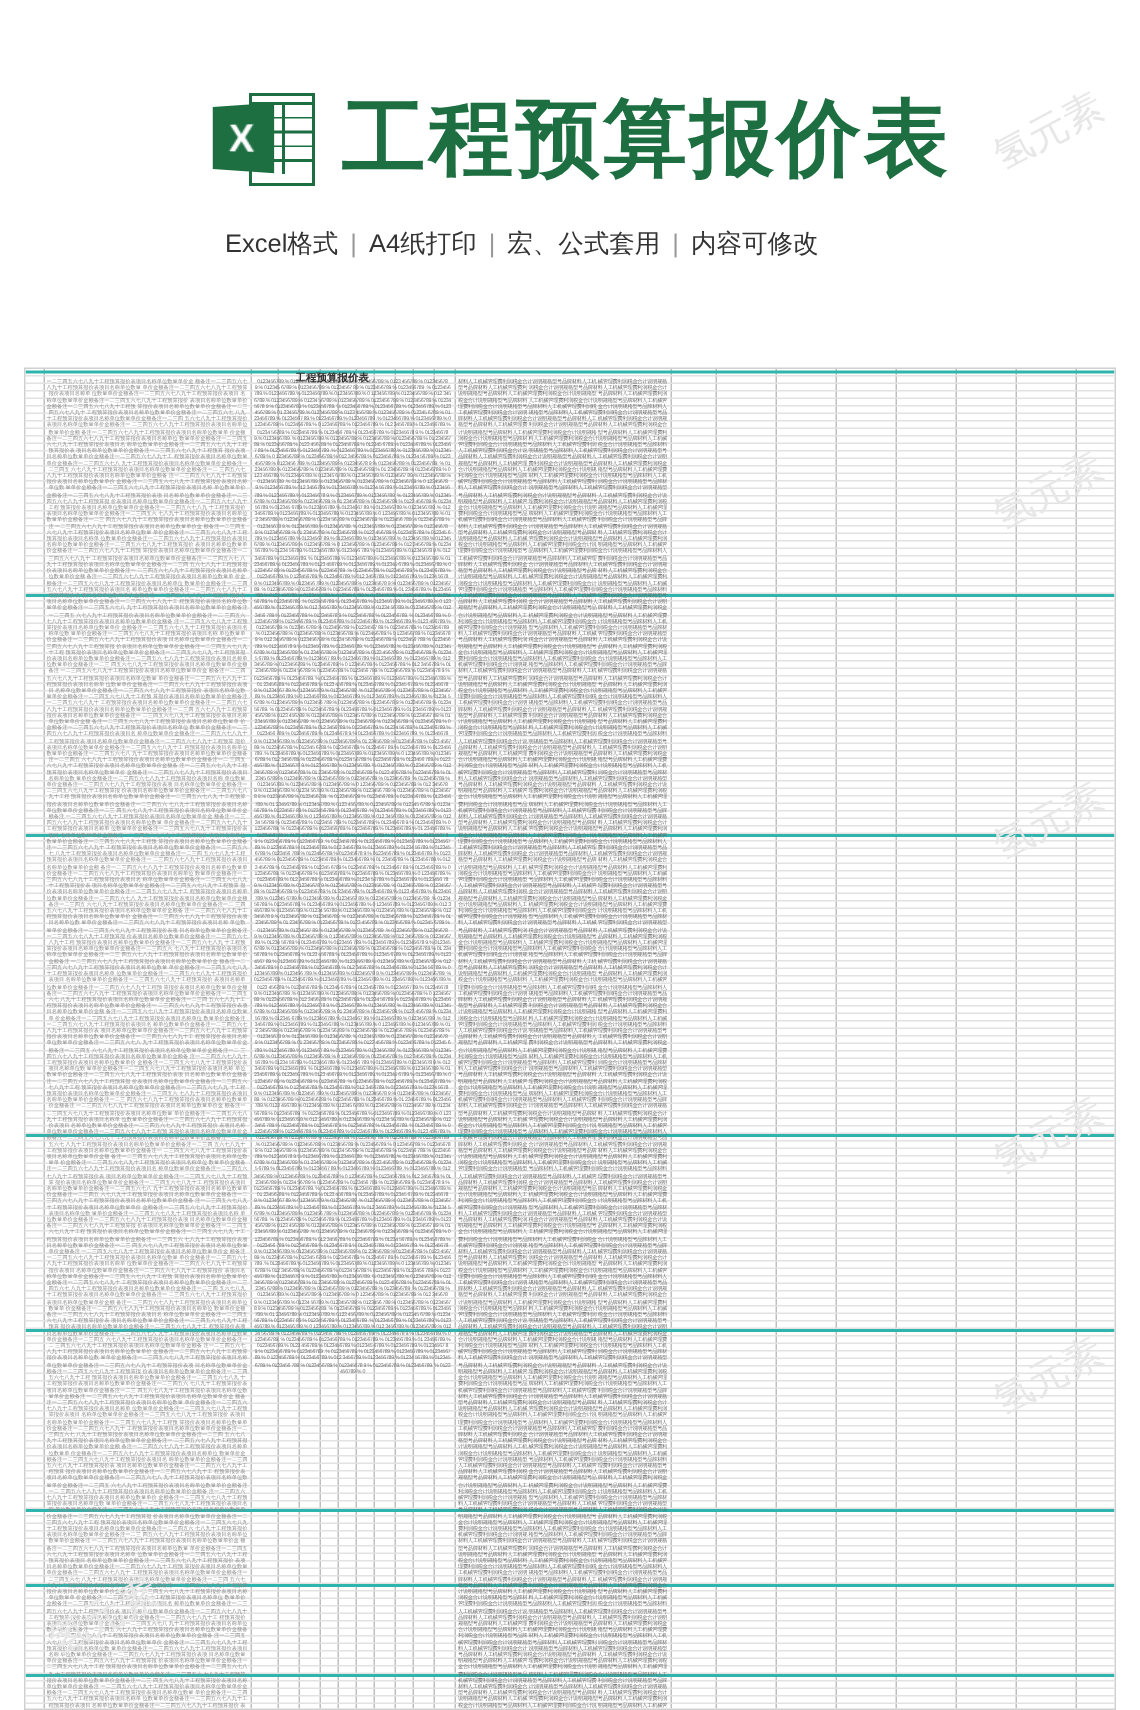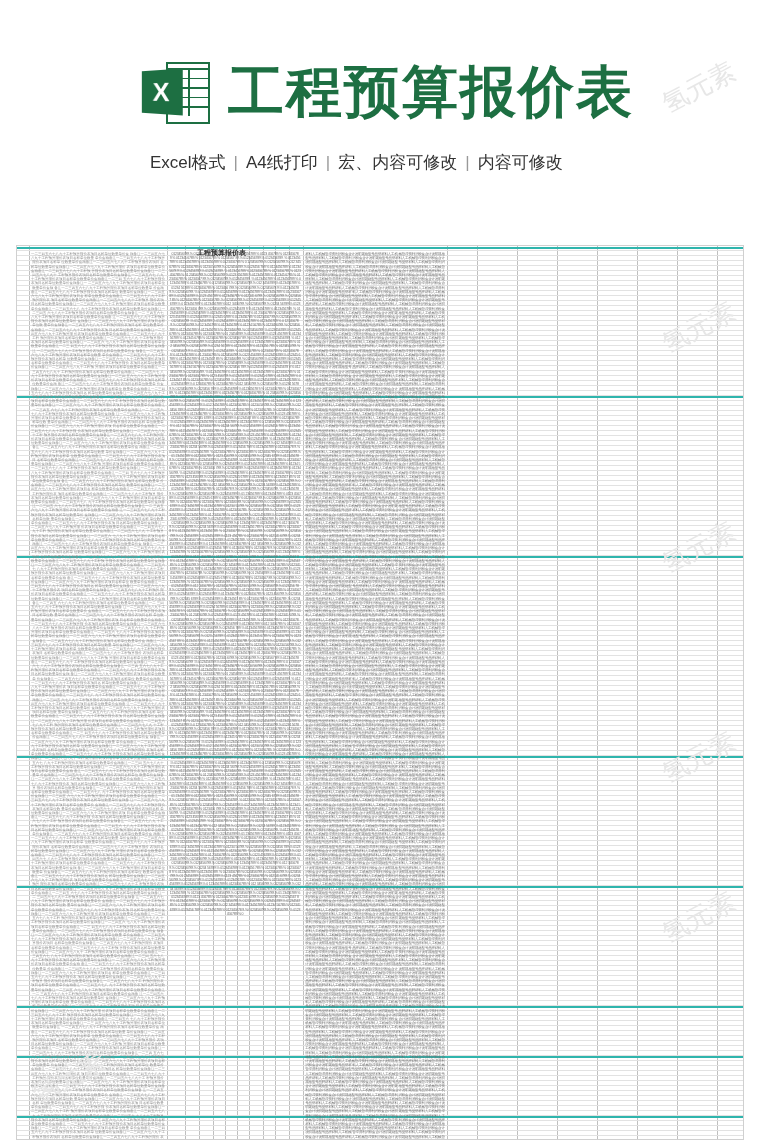--- a/index.html
+++ b/index.html
@@ -173,21 +173,21 @@
     <div class="x-badge">X</div>
   </div>
   <div class="title">工程预算报价表</div>
 </div>
 
 <div class="subheader">
   <span>Excel格式</span>
   <span class="sep">|</span>
   <span>A4纸打印</span>
   <span class="sep">|</span>
-  <span>宏、内容可修改</span>
+  <span>宏、公式套用</span>
   <span class="sep">|</span>
   <span>内容可修改</span>
 </div>
 
 <div class="preview-wrap">
   <div class="sheet">
 
     <div class="vlines" id="vlines">
         <span style="left: 12px;"></span>
         <span style="left: 150px;"></span>

